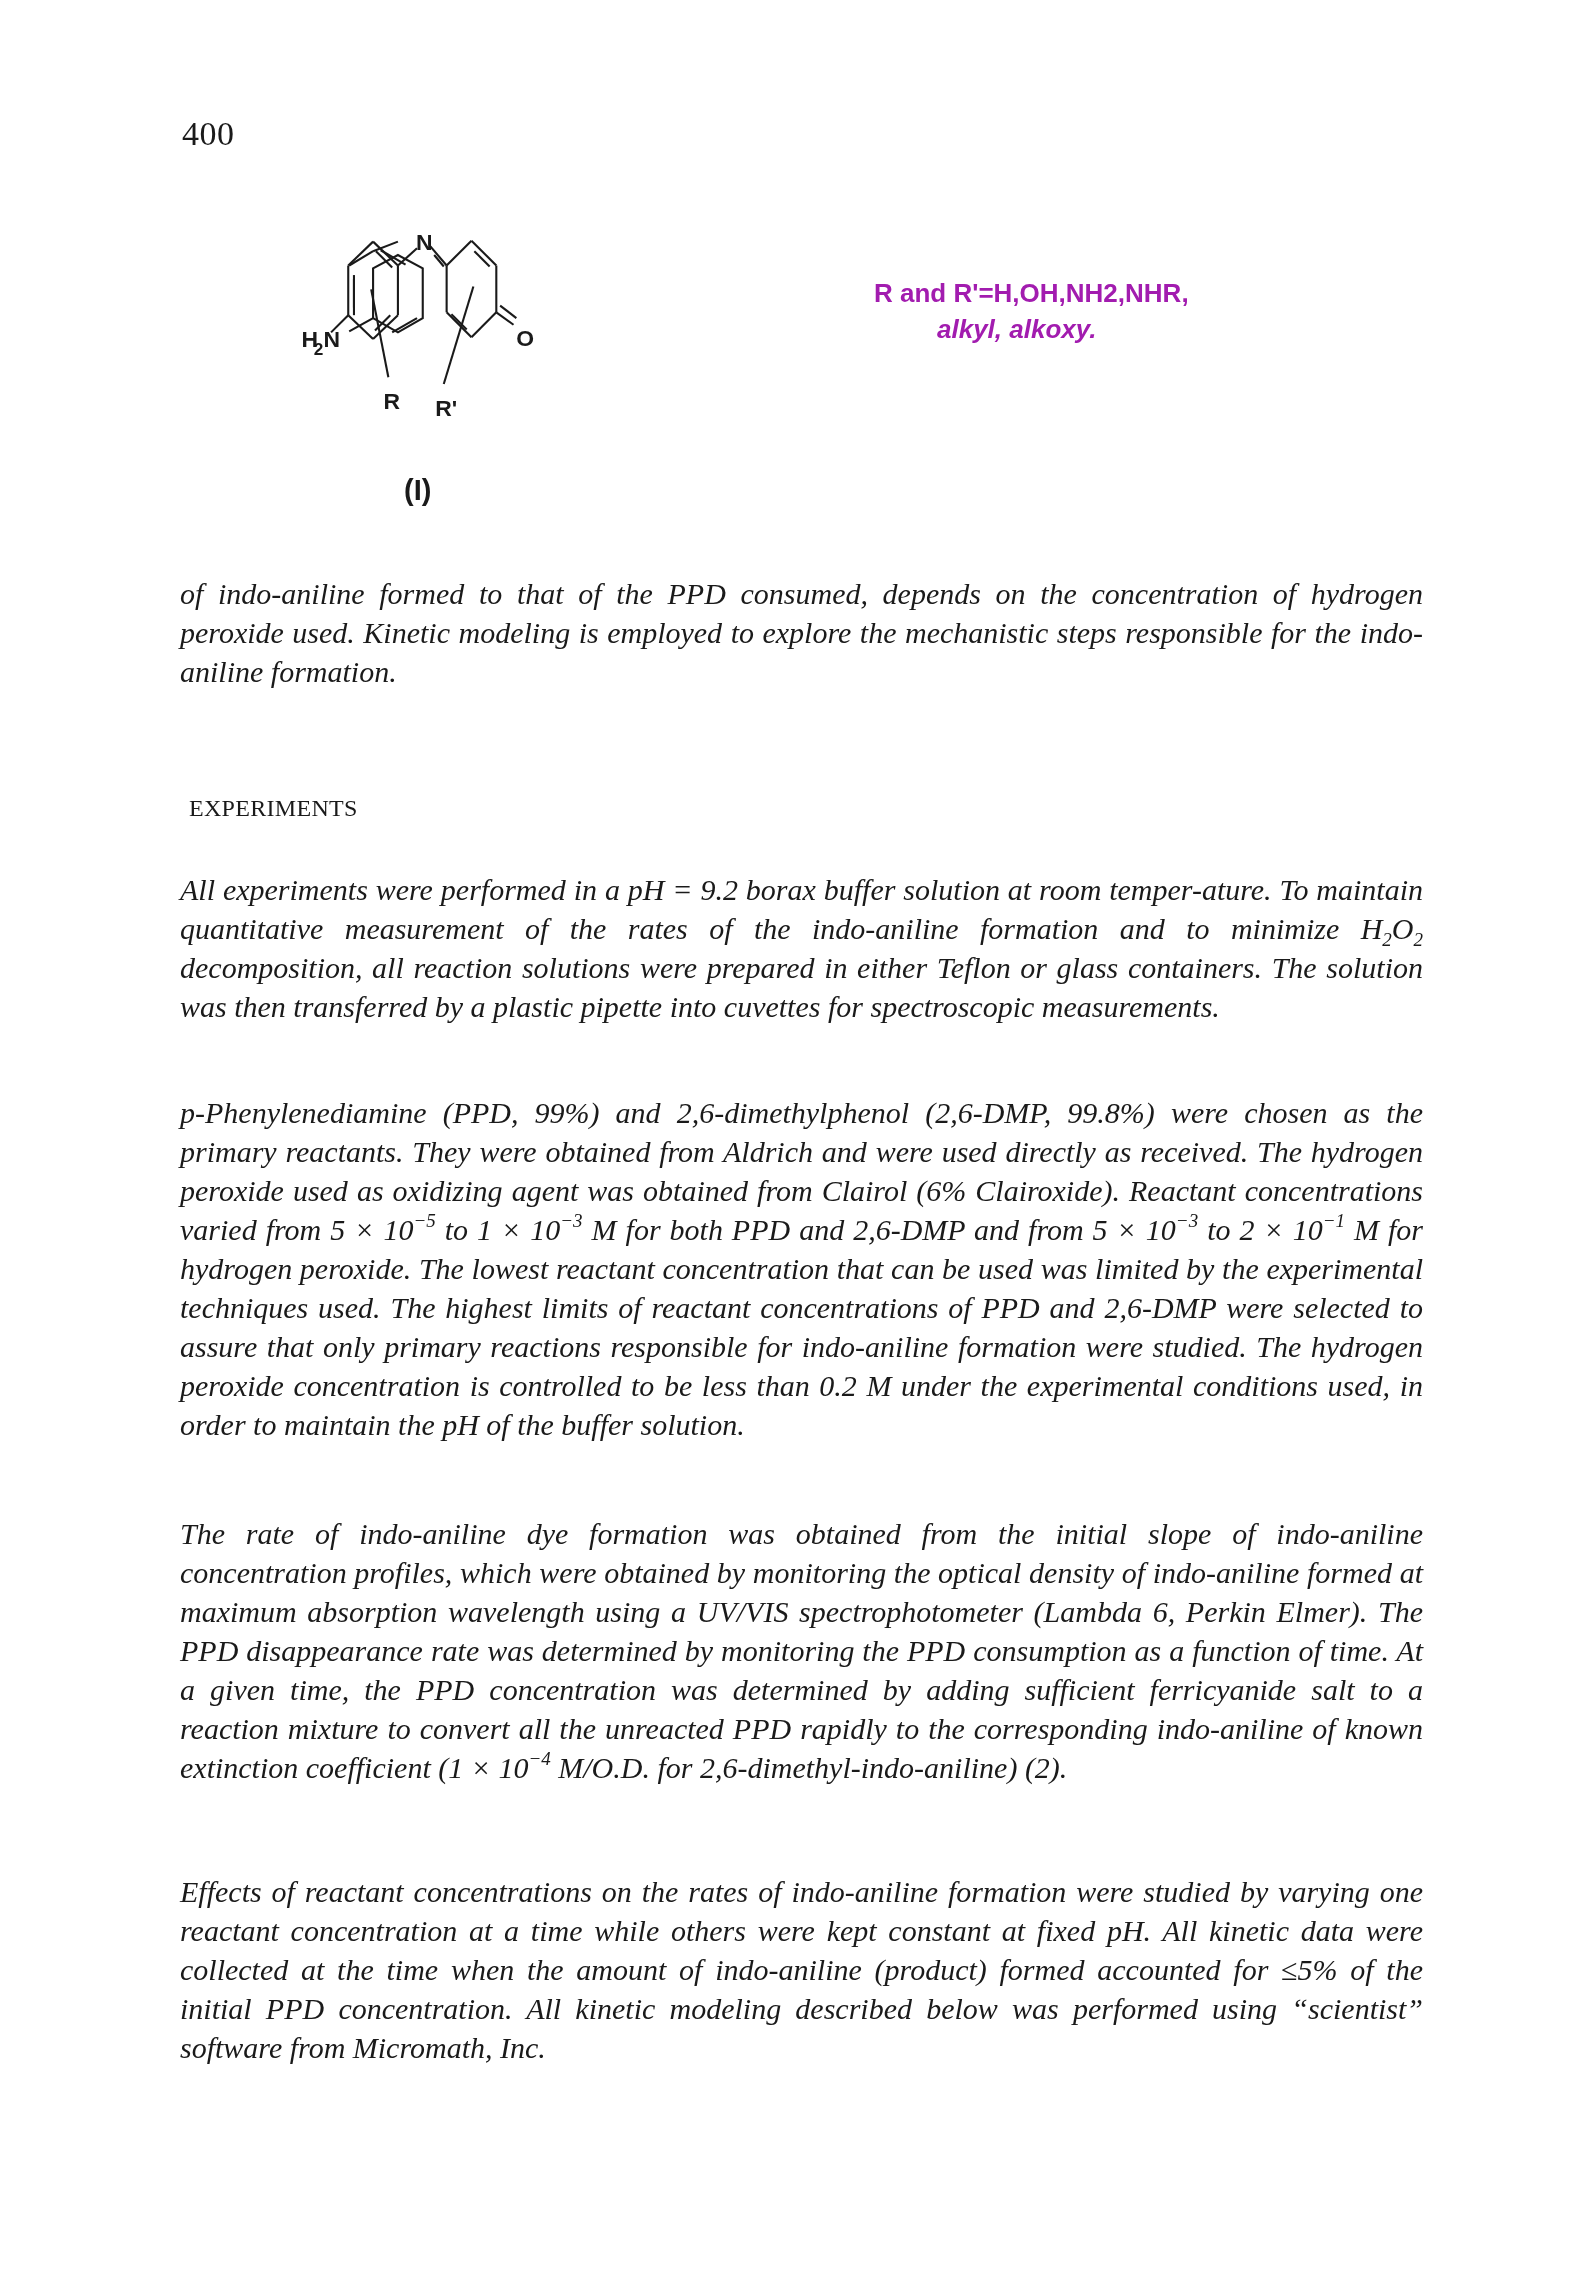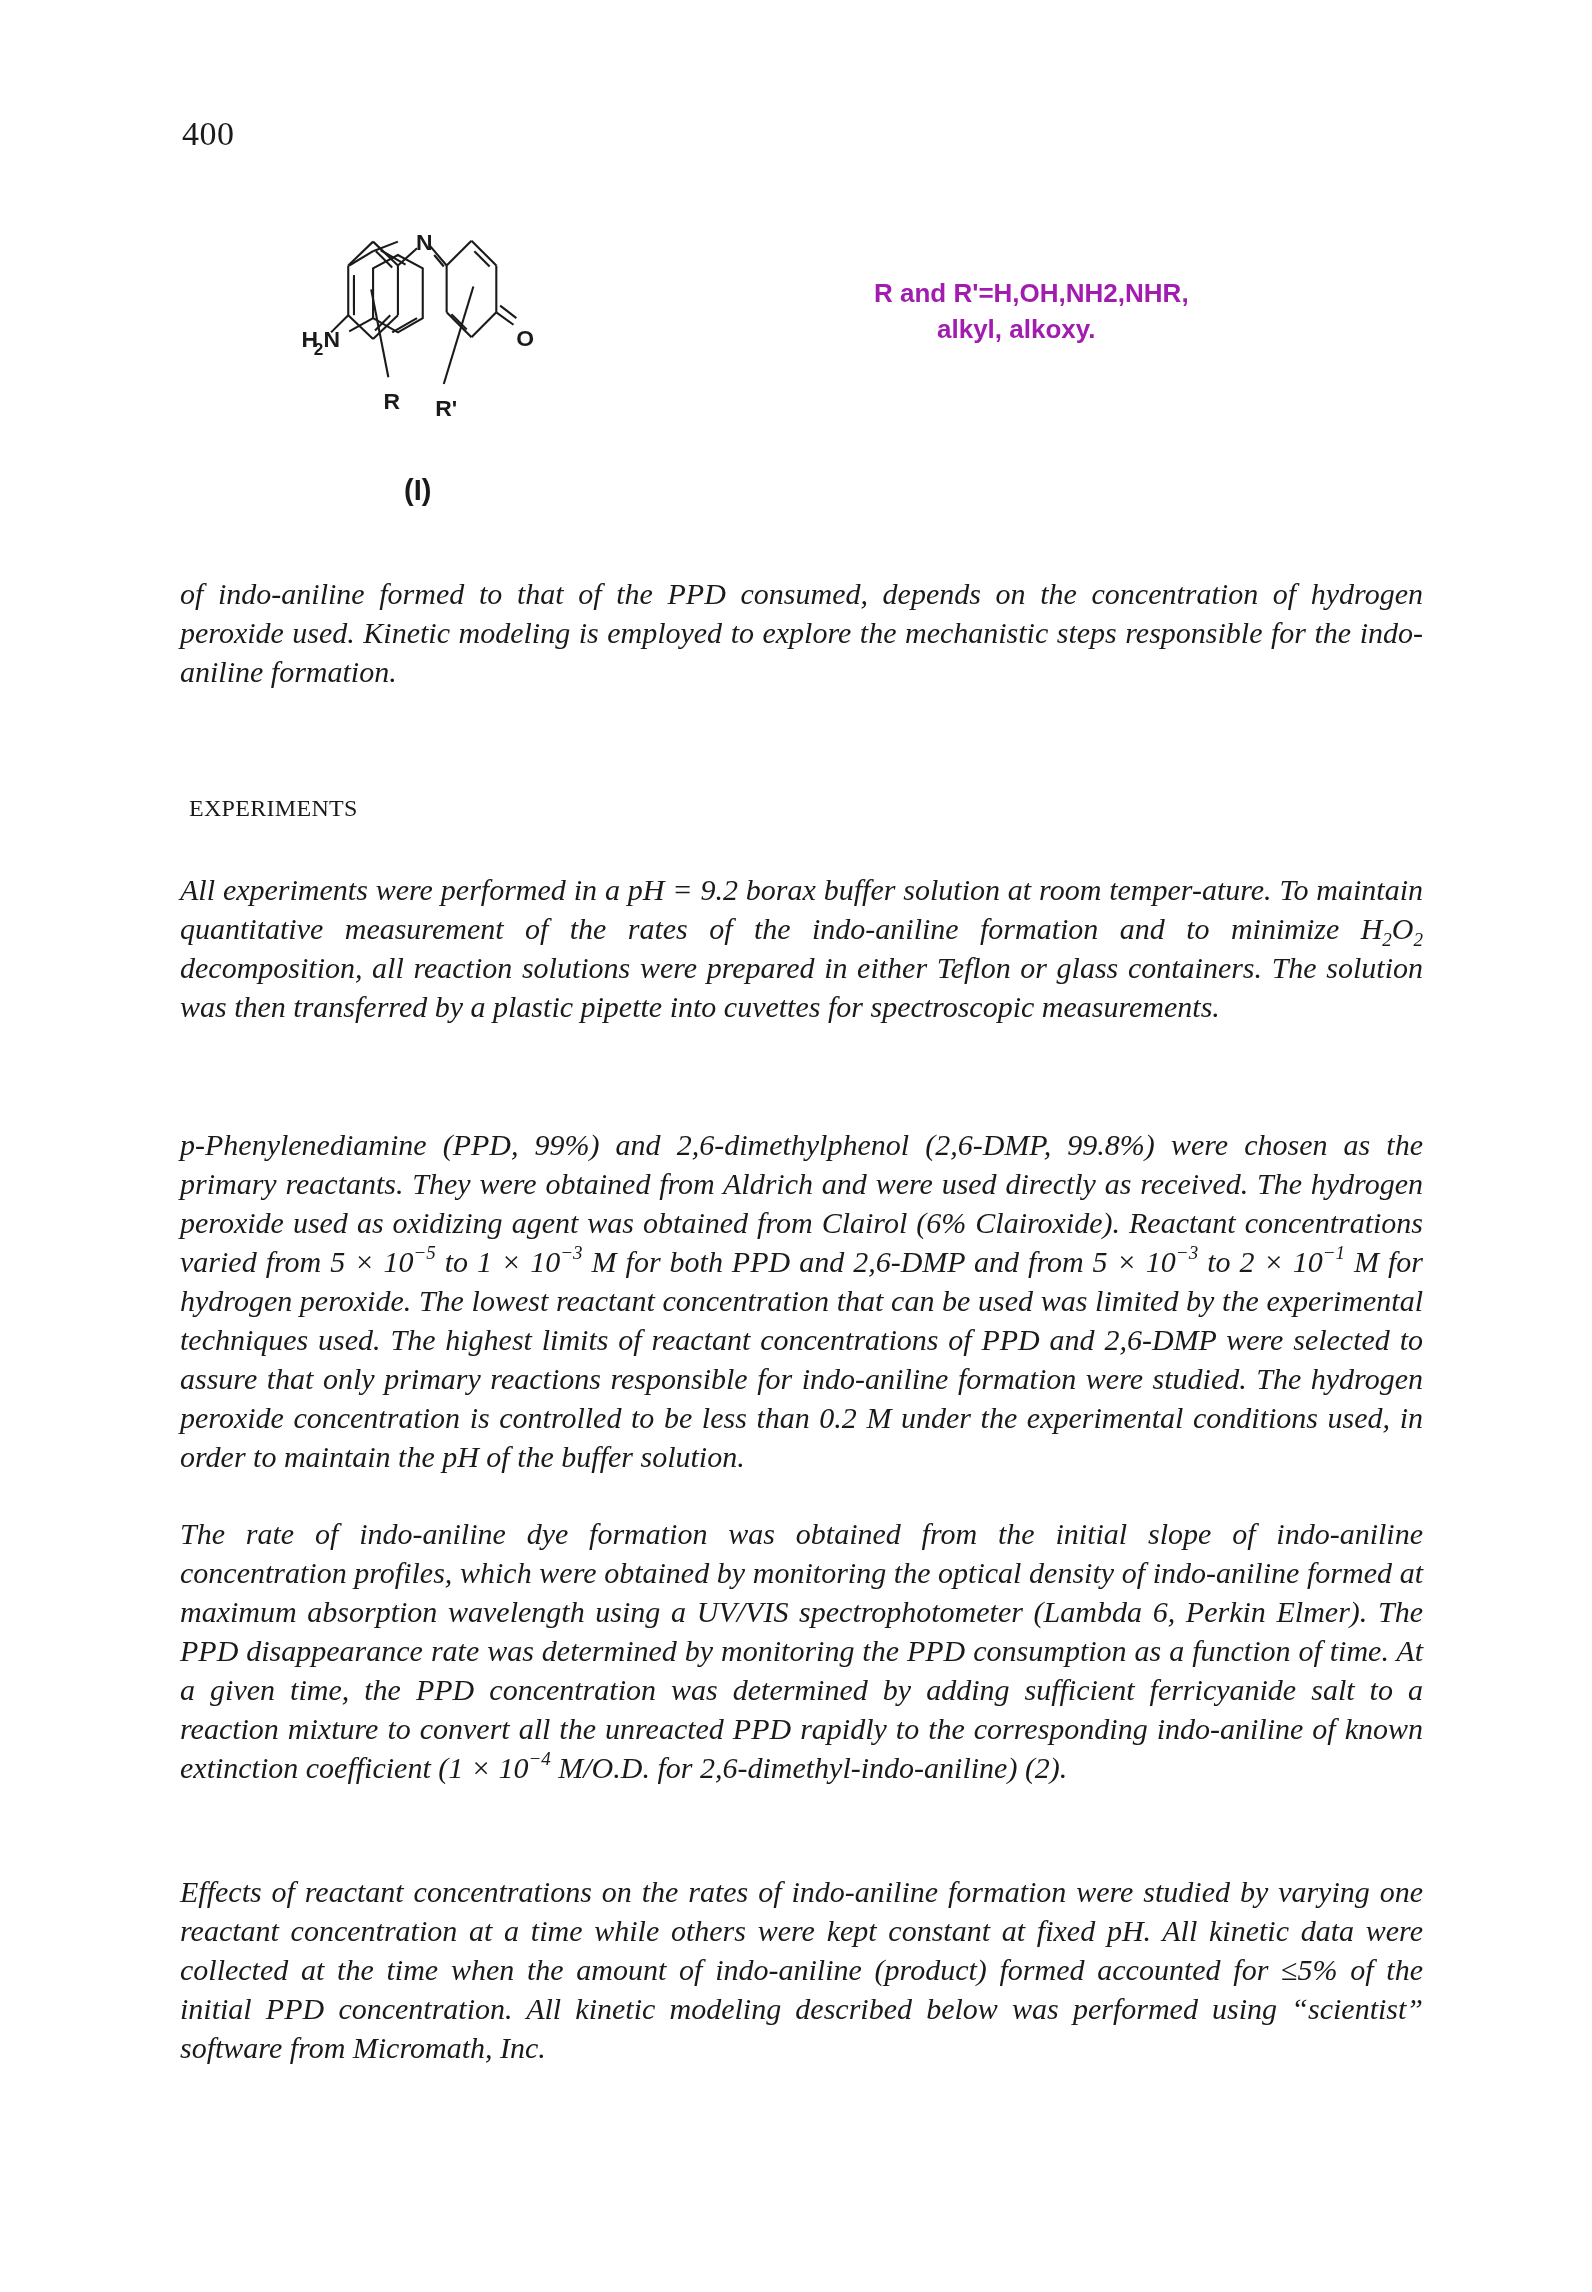--- a/index.html
+++ b/index.html
@@ -15,21 +15,21 @@
   .running-head .journal { position: absolute; left: 156px; top: 0; }
 
   .figure { position: absolute; left: 287px; top: 191px; width: 1051px; height: 363px; }
   .figure svg { position: absolute; left: 0; top: 0; }
   .fig-label { font-family: "Liberation Sans", "DejaVu Sans", sans-serif; font-weight: bold; }
   .fig-note {
     position: absolute; left: 587px; top: 84px;
     font-family: "Liberation Sans", "DejaVu Sans", sans-serif; font-weight: bold;
     font-size: 26px; line-height: 36px; color: #a21caf; white-space: nowrap;
   }
-  .fig-note .l2 { padding-left: 63px; }
+  .fig-note .l2 { padding-left: 63px; font-style: italic; }
   .fig-caption {
     position: absolute; left: 404px; top: 474px;
     font-family: "Liberation Sans", "DejaVu Sans", sans-serif; font-weight: bold; font-size: 29px;
   }
 
   .text-block {
     position: absolute; left: 180px; width: 1243px;
     font-size: 30px; line-height: 39px; text-align: justify;
   }
   .text-block p { margin: 0; font-style: italic; }
@@ -114,21 +114,21 @@
 <div class="text-block" style="top:574px;">
   <p>of indo-aniline formed to that of the PPD consumed, depends on the concentration of hydrogen peroxide used. Kinetic modeling is employed to explore the mechanistic steps responsible for the indo-aniline formation.</p>
 </div>
 
 <div class="section-heading">EXPERIMENTS</div>
 
 <div class="text-block" style="top:870px;">
   <p><span>All experiments were performed in a pH = 9.2 borax buffer solution at room temper-ature. To maintain quantitative measurement of the rates of the indo-aniline formation and to minimize H</span><sub>2</sub><span>O</span><sub>2</sub><span> decomposition, all reaction solutions were prepared in either Teflon or glass containers. The solution was then transferred by a plastic pipette into cuvettes for spectroscopic measurements.</span></p>
 </div>
 
-<div class="text-block" style="top:1093px;margin-top:32px;">
+<div class="text-block" style="top:1093px;">
   <p><span>p-Phenylenediamine (PPD, 99%) and 2,6-dimethylphenol (2,6-DMP, 99.8%) were chosen as the primary reactants. They were obtained from Aldrich and were used directly as received. The hydrogen peroxide used as oxidizing agent was obtained from Clairol (6% Clairoxide). Reactant concentrations varied from 5 × 10</span><sup>−5</sup><span> to 1 × 10</span><sup>−3</sup><span> M for both PPD and 2,6-DMP and from 5 × 10</span><sup>−3</sup><span> to 2 × 10</span><sup>−1</sup><span> M for hydrogen peroxide. The lowest reactant concentration that can be used was limited by the experimental techniques used. The highest limits of reactant concentrations of PPD and 2,6-DMP were selected to assure that only primary reactions responsible for indo-aniline formation were studied. The hydrogen peroxide concentration is controlled to be less than 0.2 M under the experimental conditions used, in order to maintain the pH of the buffer solution.</span></p>
 </div>
 
 <div class="text-block" style="top:1514px;">
   <p><span>The rate of indo-aniline dye formation was obtained from the initial slope of indo-aniline concentration profiles, which were obtained by monitoring the optical density of indo-aniline formed at maximum absorption wavelength using a UV/VIS spectrophotometer (Lambda 6, Perkin Elmer). The PPD disappearance rate was determined by monitoring the PPD consumption as a function of time. At a given time, the PPD concentration was determined by adding sufficient ferricyanide salt to a reaction mixture to convert all the unreacted PPD rapidly to the corresponding indo-aniline of known extinction coefficient (1 × 10</span><sup>−4</sup><span> M/O.D. for 2,6-dimethyl-indo-aniline) (2).</span></p>
 </div>
 
 <div class="text-block" style="top:1872px;">
   <p>Effects of reactant concentrations on the rates of indo-aniline formation were studied by varying one reactant concentration at a time while others were kept constant at fixed pH. All kinetic data were collected at the time when the amount of indo-aniline (product) formed accounted for ≤5% of the initial PPD concentration. All kinetic modeling described below was performed using “scientist” software from Micromath, Inc.</p>
 </div>

